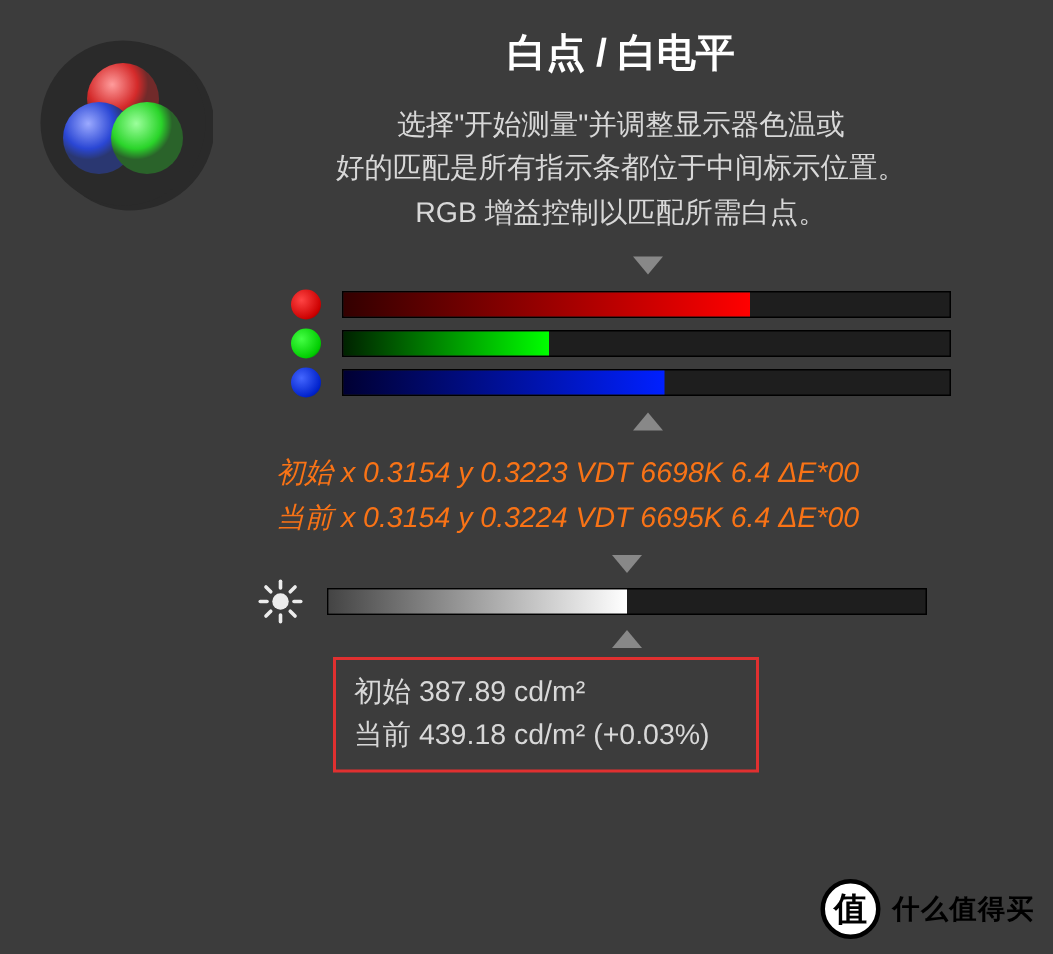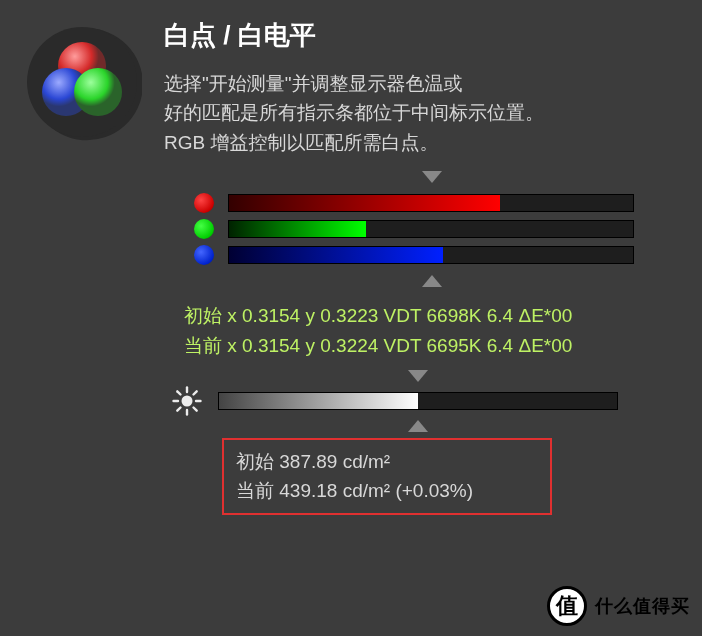--- a/index.html
+++ b/index.html
@@ -6,21 +6,21 @@
     body {
       width: 702px;
       height: 636px;
       background: #3c3c3c;
       font-family: "Microsoft YaHei", "Segoe UI", Arial, sans-serif;
       color: #d8d8d8;
       overflow: hidden;
       position: relative;
     }
     .container { padding: 18px 22px; }
-    .header-row { display: flex; align-items: flex-start; gap: 22px; }
+    .header-row { display: flex; align-items: flex-start; gap: 6px; text-align: center; }
     .icon-wrap { width: 120px; height: 120px; flex-shrink: 0; margin-top: 4px; }
     .text-block { flex: 1; }
     .title {
       font-size: 26px;
       font-weight: 600;
       color: #fff;
       margin-bottom: 16px;
     }
     .desc {
       font-size: 19px;
@@ -72,21 +72,22 @@
     }
     .bar-fill { height: 100%; }
     .bar-red { background: linear-gradient(90deg, #330000, #ff0000); width: 67%; }
     .bar-green { background: linear-gradient(90deg, #002200, #00ff00); width: 34%; }
     .bar-blue { background: linear-gradient(90deg, #000033, #0020ff); width: 53%; }
     .readout {
       margin-top: 18px;
       margin-left: 162px;
       font-size: 19px;
       line-height: 1.55;
-      color: #bef264;
+      color: #f97316;
+      font-style: italic;
     }
     
     .bright-block {
       margin-top: 26px;
       margin-left: 150px;
       width: 462px;
       position: relative;
     }
     .bright-row {
       display: flex;
@@ -118,21 +119,21 @@
       width: 400px;
       pointer-events: none;
     }
     .bright-top { top: -12px; }
     .bright-bot { bottom: -12px; }
     .bright-arrows .arrow-top,
     .bright-arrows .arrow-bottom { left: 50%; }
     .info-box {
       margin-top: 22px;
       margin-left: 200px;
-      width: 330px;
+      width: 284px;
       border: 2px solid #e03030;
       padding: 8px 12px;
       font-size: 19px;
       line-height: 1.5;
       color: #d8d8d8;
     }
     .watermark {
       position: absolute;
       right: 12px;
       bottom: 10px;

